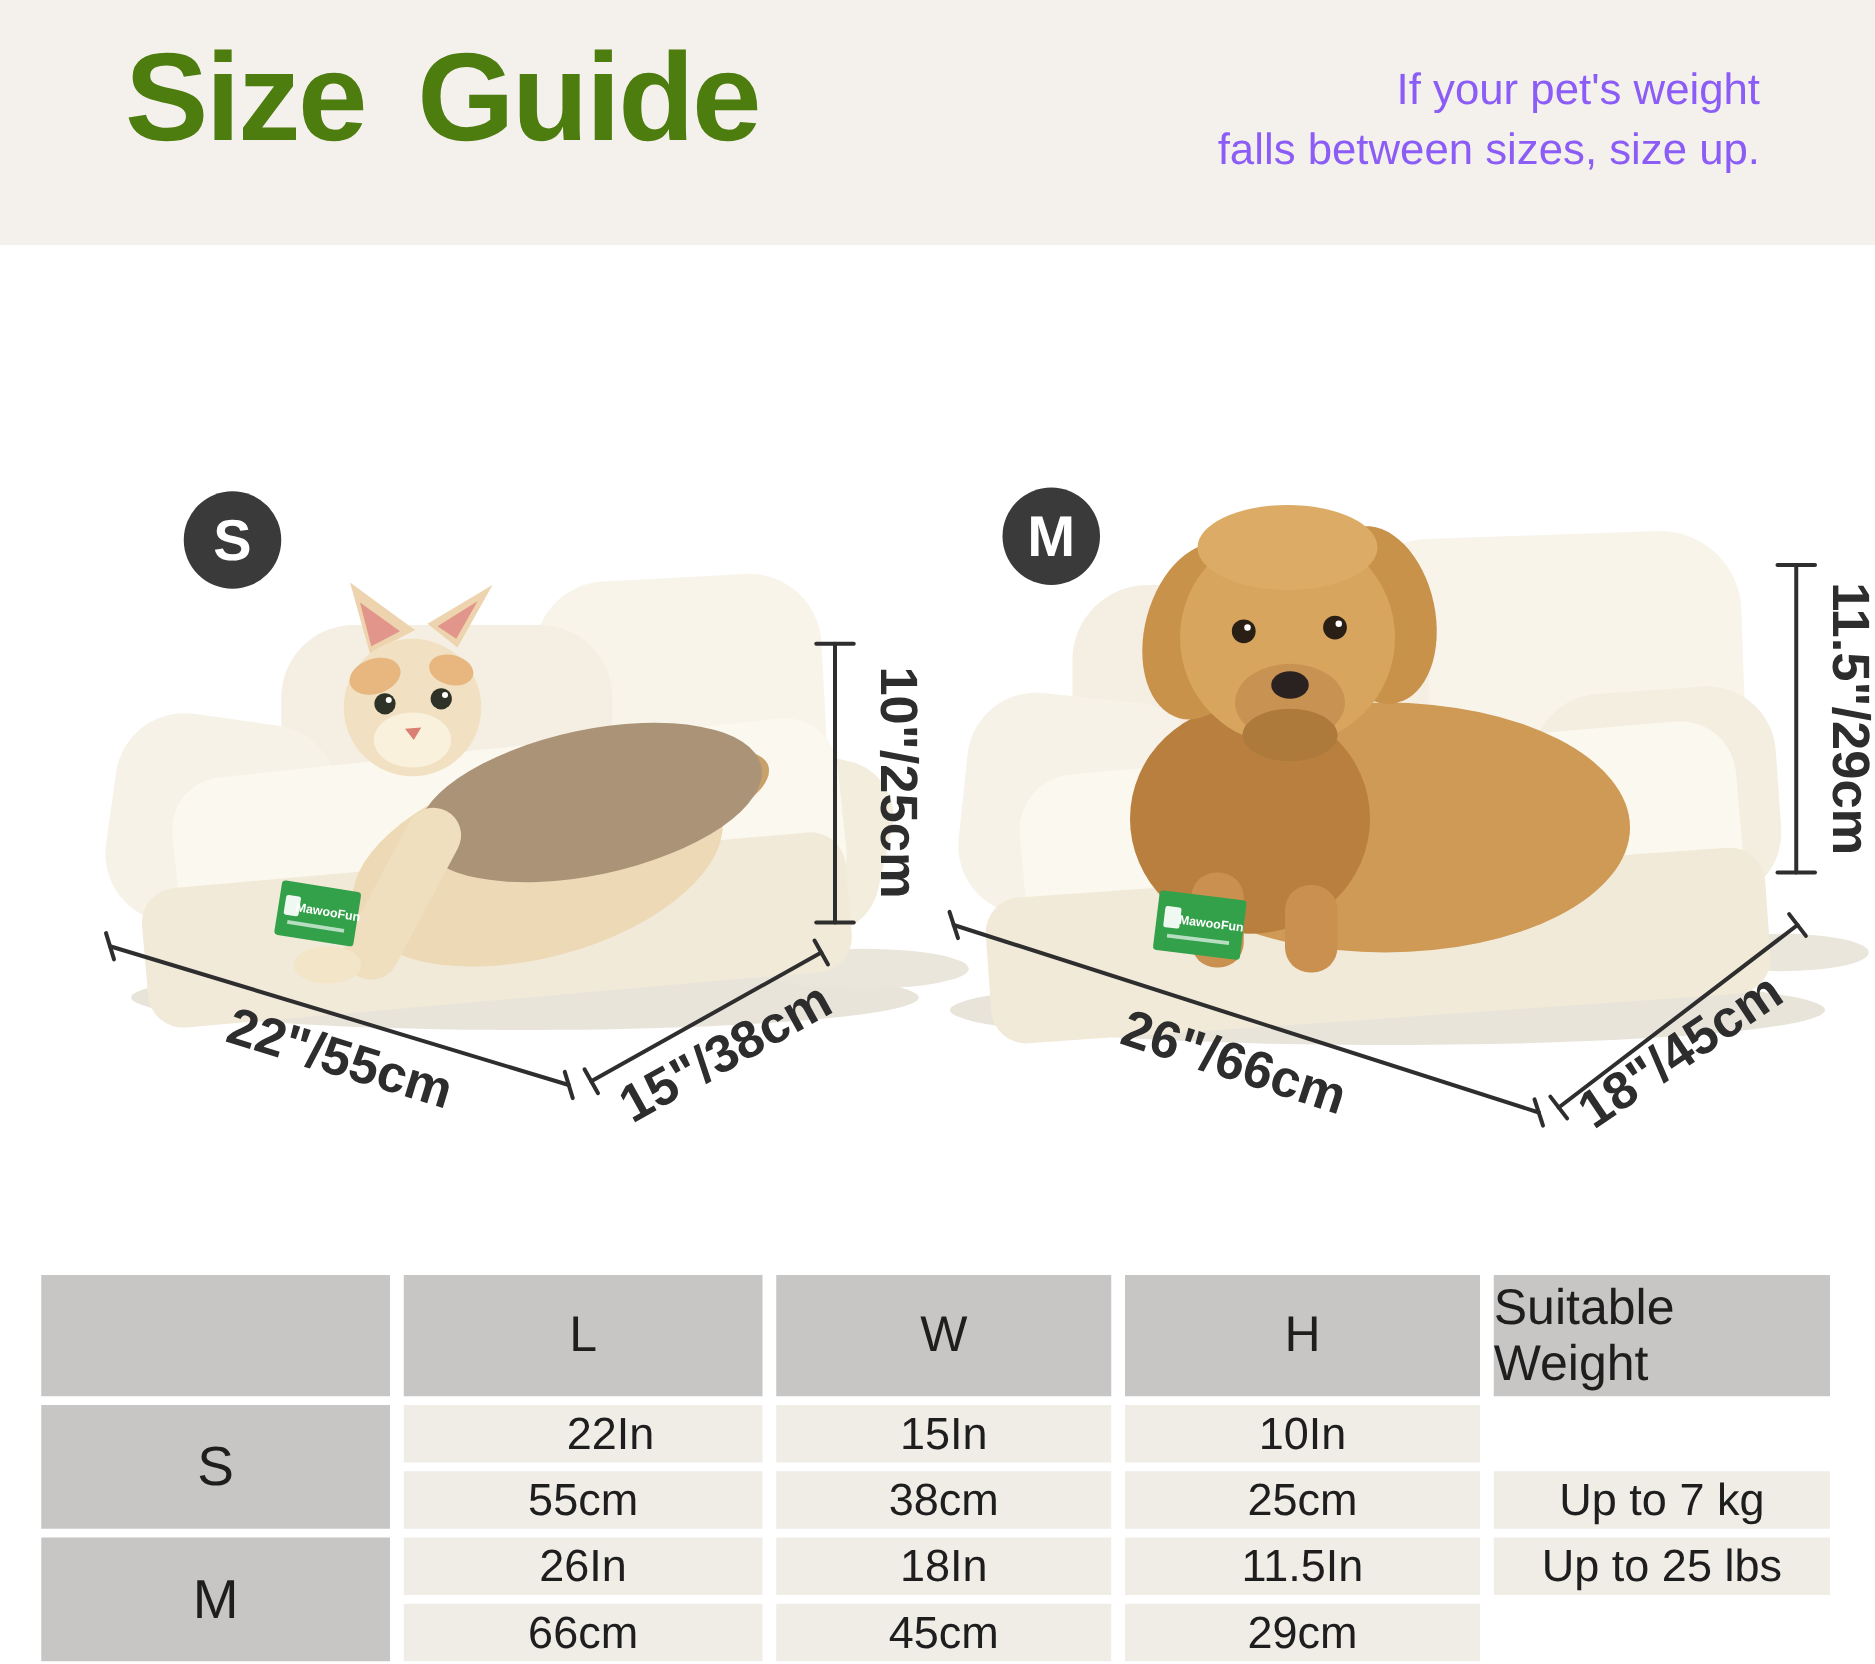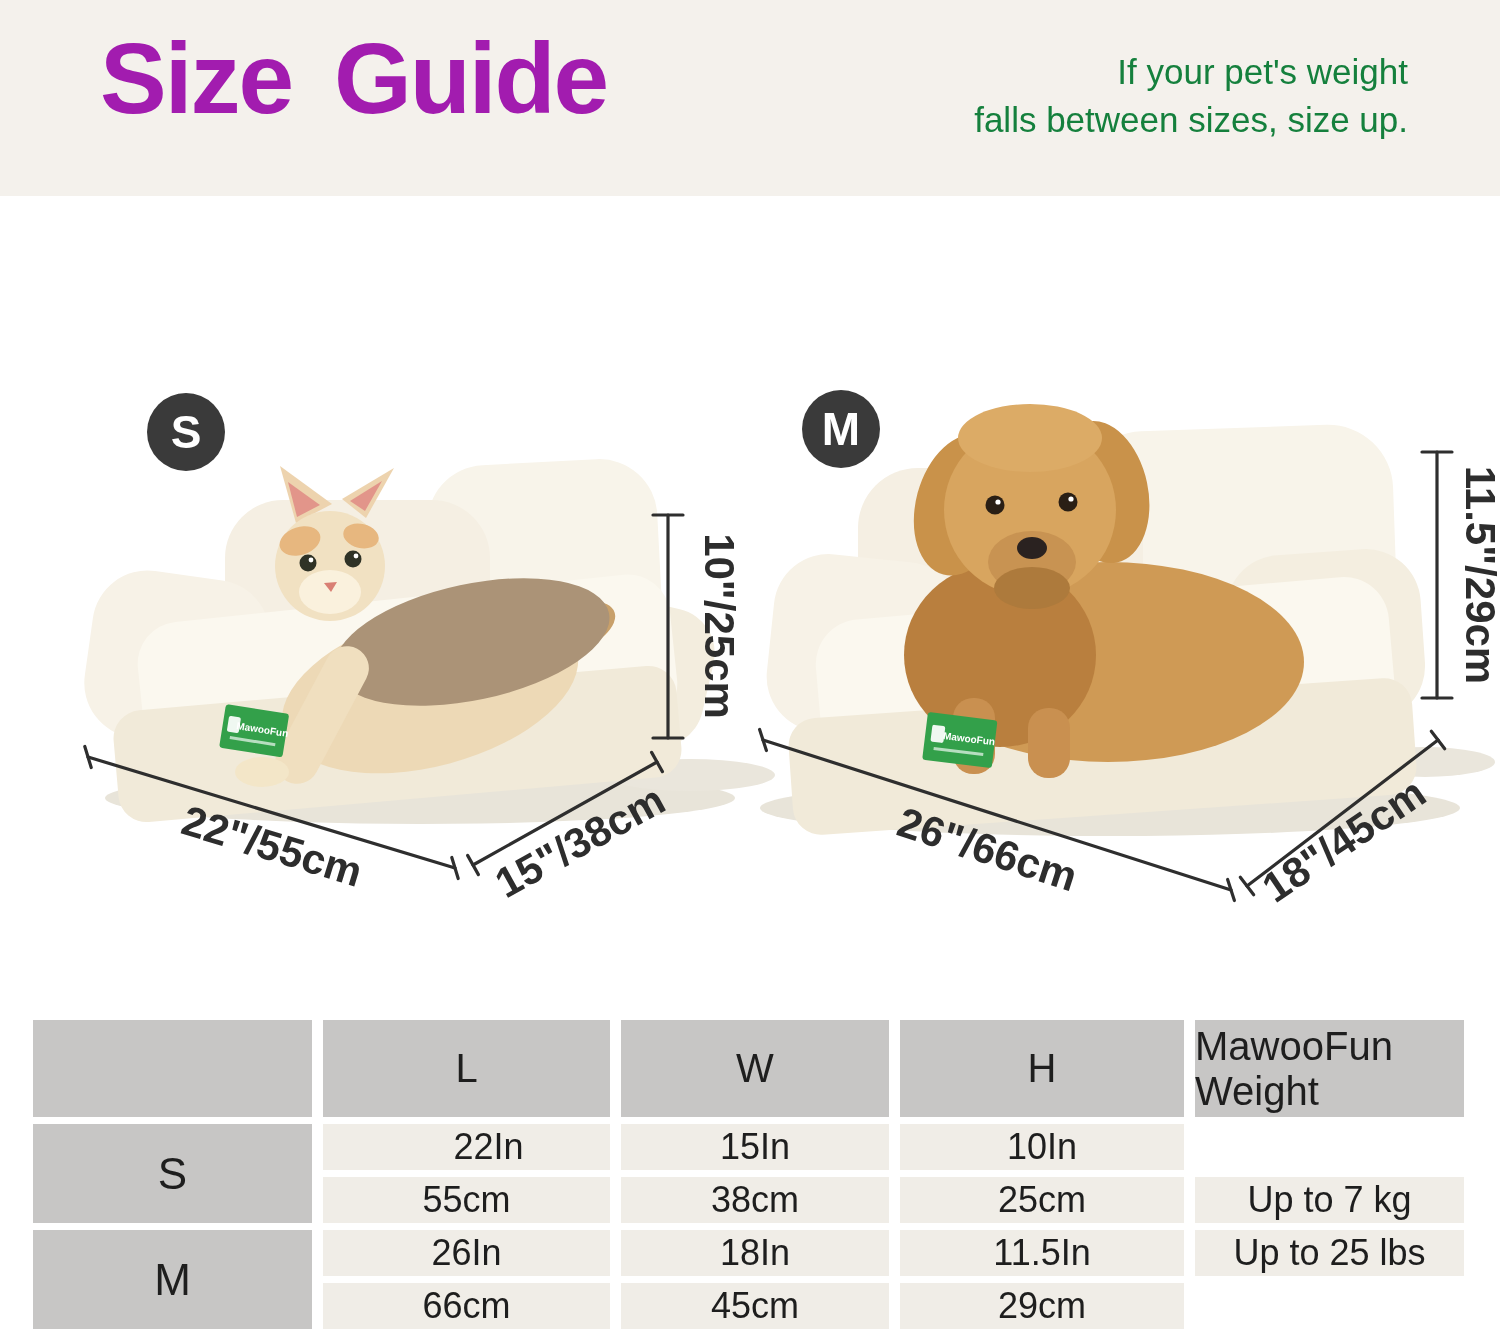--- a/index.html
+++ b/index.html
@@ -14,27 +14,27 @@
     background:#ffffff;
     overflow:hidden;
   }
   
   .top-band{
     position:absolute;left:0;top:0;width:1500px;height:196px;
     background:#f4f1ec;
   }
   .page-title{
     position:absolute;left:100px;top:26px;
-    font-size:100px;font-weight:bold;color:#a21caf;
+    font-size:100px;font-weight:bold;color:#4d7c0f;
     letter-spacing:-2px;word-spacing:16px;line-height:1.05;
     margin:0;
   }
   .size-note{
     position:absolute;right:92px;top:48px;
-    text-align:right;color:#15803d;
+    text-align:right;color:#8b5cf6;
     font-size:35px;line-height:48px;font-weight:400;
   }
   
   .badge{
     position:absolute;width:78px;height:78px;border-radius:50%;
     background:#3a3a3a;color:#ffffff;
     display:flex;align-items:center;justify-content:center;
     font-size:46px;font-weight:bold;
   }
   .badge-s{left:147px;top:393px;}
@@ -209,21 +209,21 @@
 
   <div class="badge badge-s">S</div>
   <div class="badge badge-m">M</div>
 
   <div class="size-table">
 
     <div class="cell head" style="grid-row:1;grid-column:1;"></div>
     <div class="cell head" style="grid-row:1;grid-column:2;">L</div>
     <div class="cell head" style="grid-row:1;grid-column:3;">W</div>
     <div class="cell head" style="grid-row:1;grid-column:4;">H</div>
-    <div class="cell head" style="grid-row:1;grid-column:5;">MawooFun Weight</div>
+    <div class="cell head" style="grid-row:1;grid-column:5;">Suitable Weight</div>
 
     <div class="cell rowlabel" style="grid-row:2/4;grid-column:1;">S</div>
     <div class="cell data" style="grid-row:2;grid-column:2;padding-left:44px;">22In</div>
     <div class="cell data" style="grid-row:2;grid-column:3;">15In</div>
     <div class="cell data" style="grid-row:2;grid-column:4;">10In</div>
     <div class="cell data" style="grid-row:3;grid-column:2;">55cm</div>
     <div class="cell data" style="grid-row:3;grid-column:3;text-align:center;">38cm</div>
     <div class="cell data" style="grid-row:3;grid-column:4;">25cm</div>
     <div class="cell data" style="grid-row:3;grid-column:5;">Up to 7 kg</div>
 

